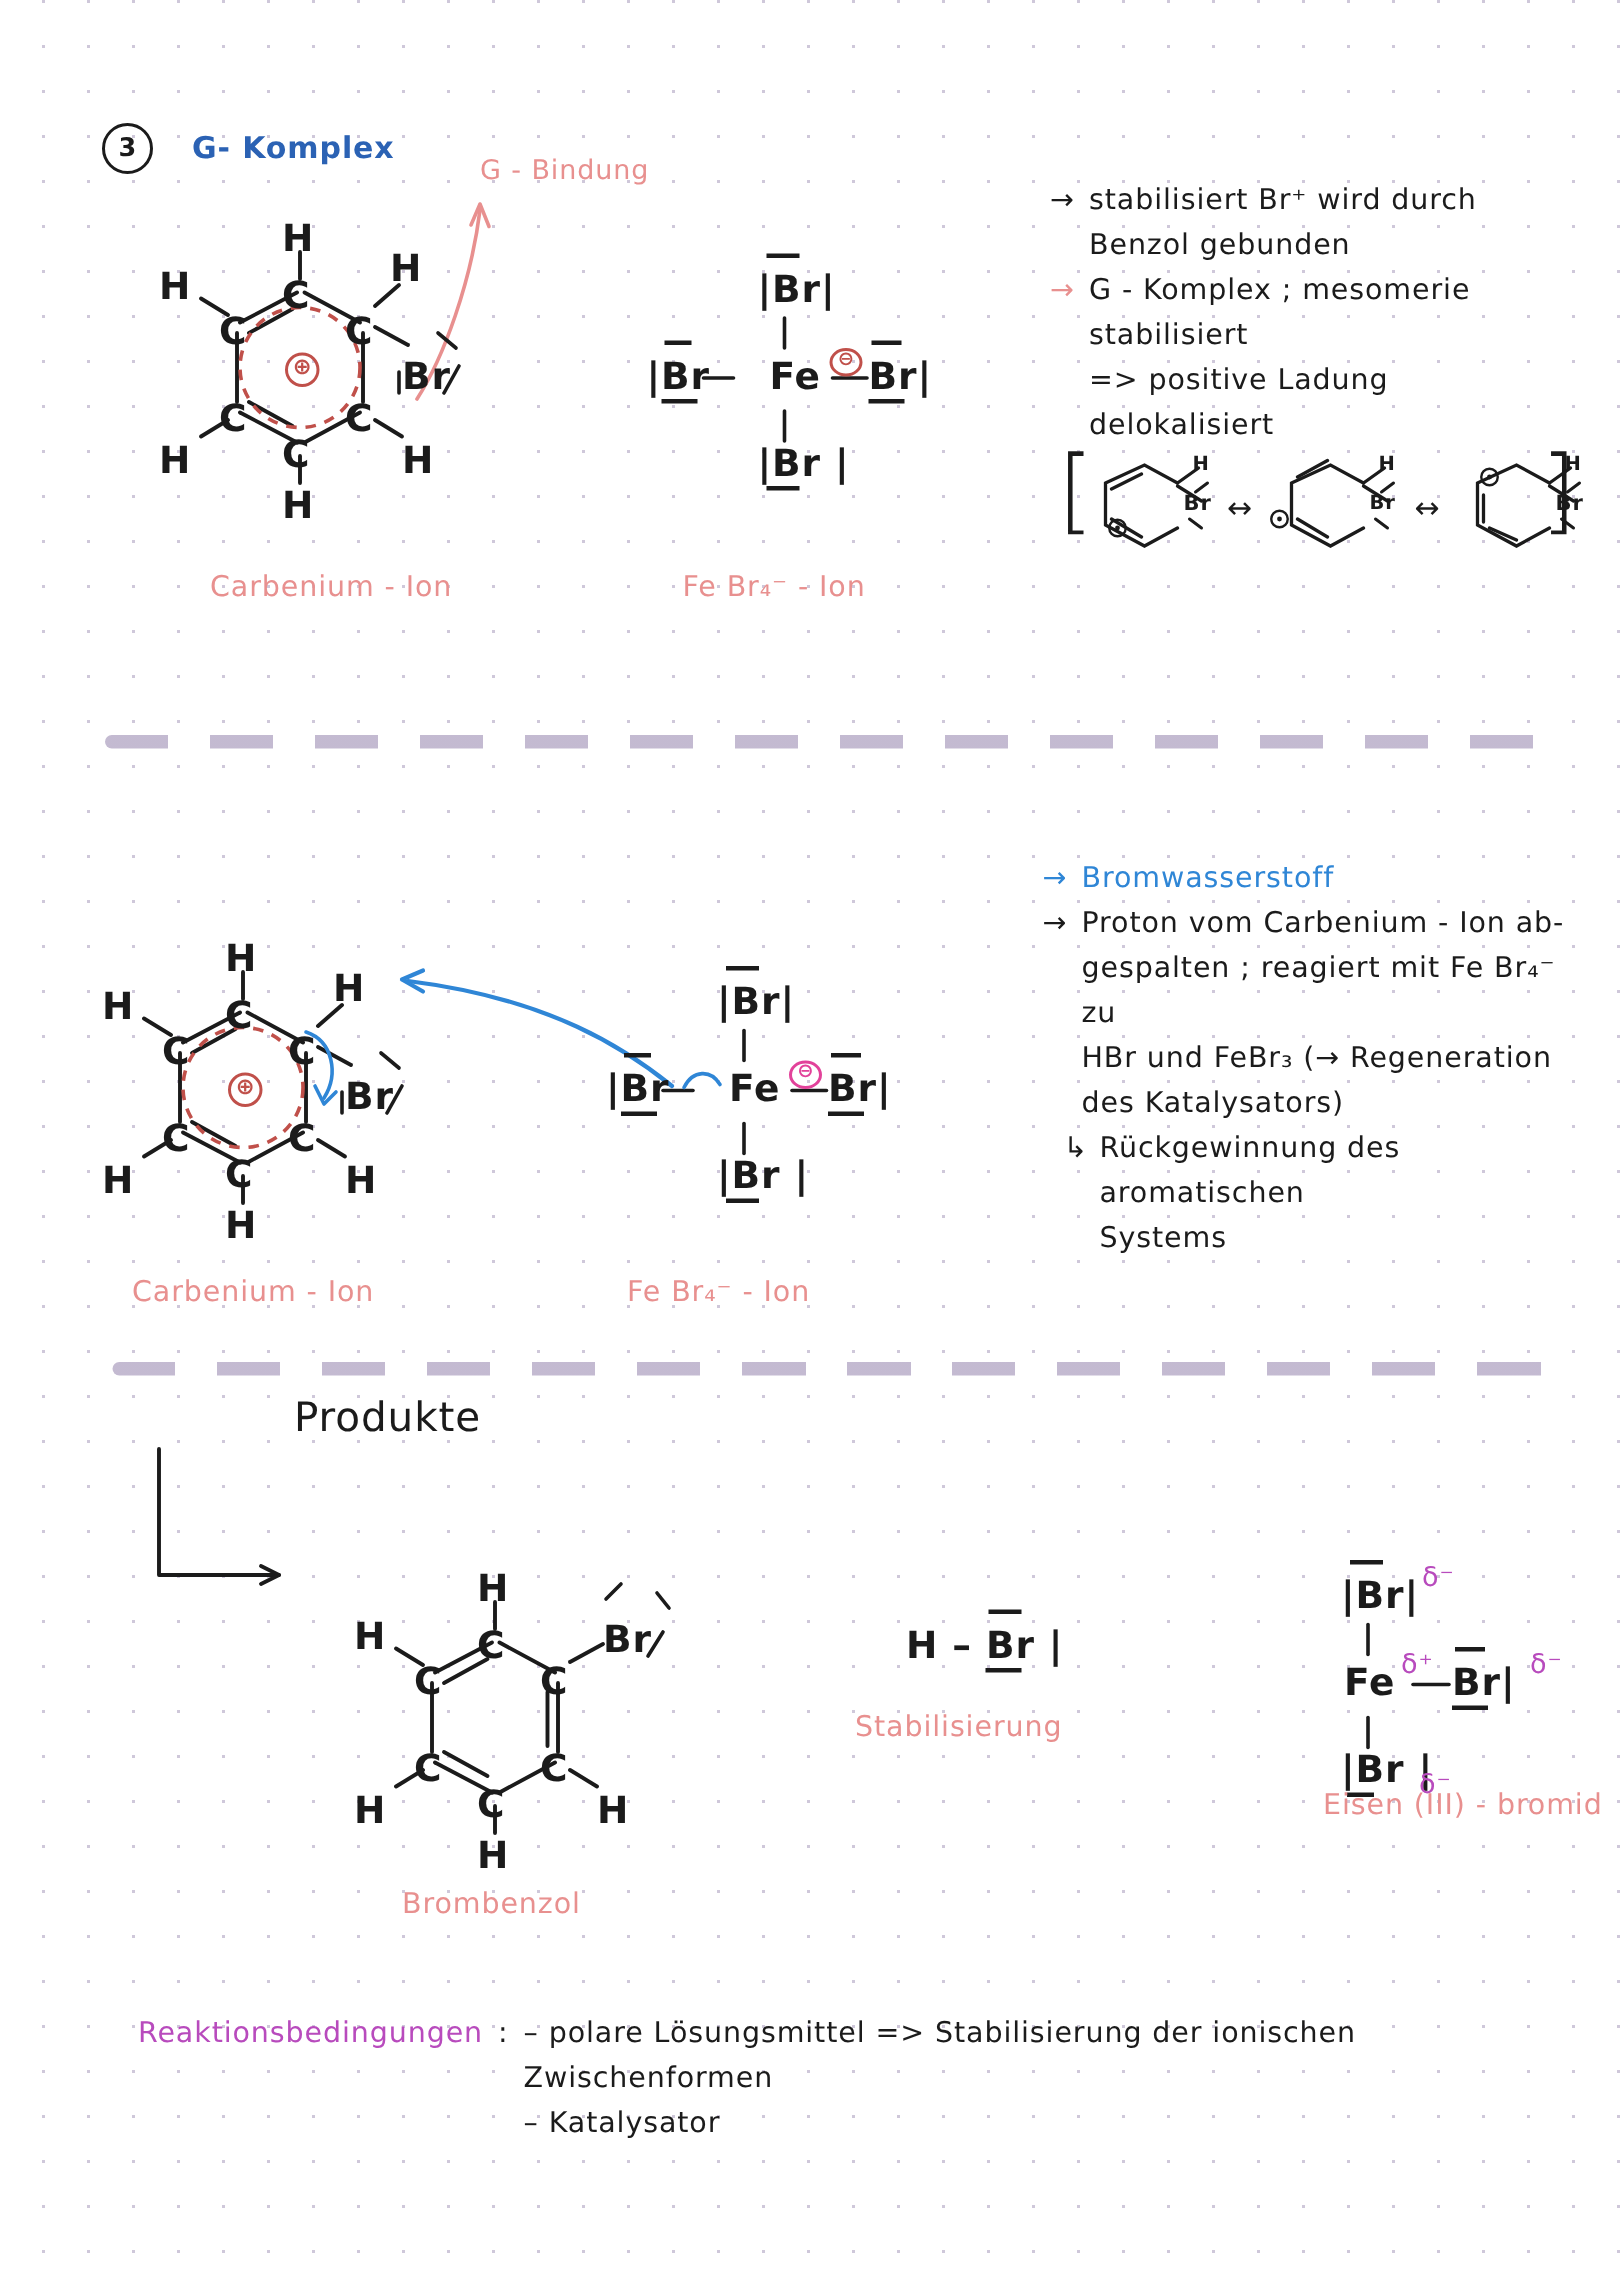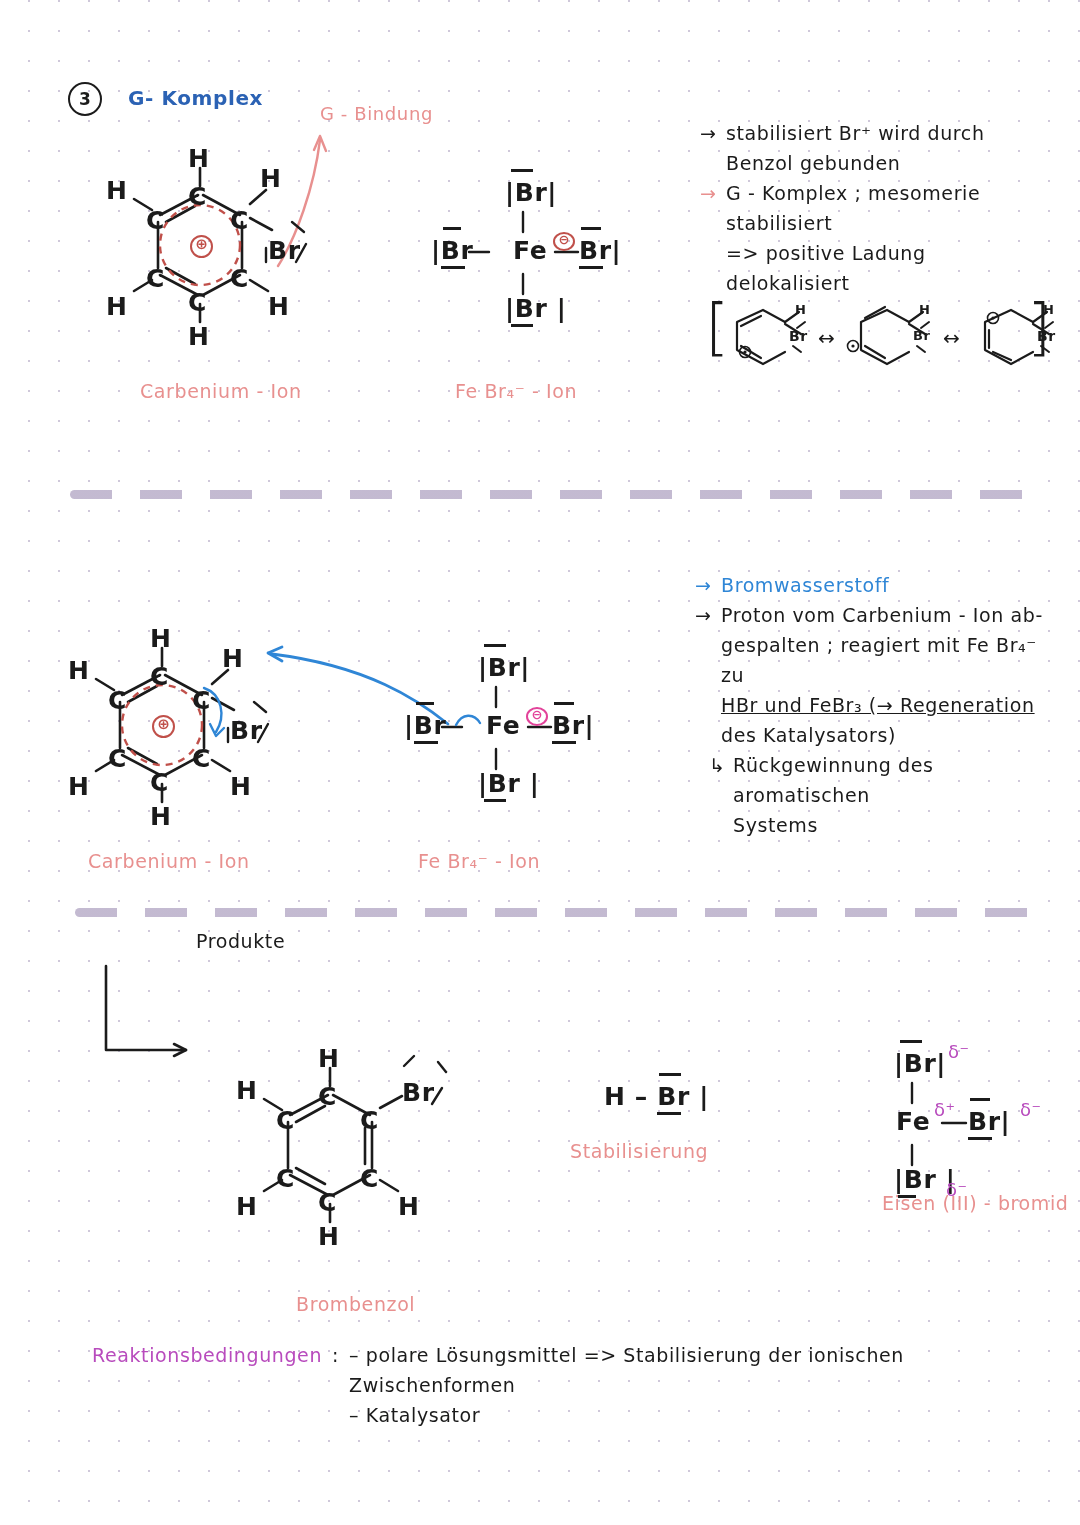--- a/index.html
+++ b/index.html
@@ -350,41 +350,41 @@
     <span class="c-lblue">Bromwasserstoff</span>
   </div>
   <div class="hand t-note" style="display:flex;">
     <span style="width:26px;flex:none;">→</span>
     <span>Proton  vom  Carbenium - Ion   ab-</span>
   </div>
   <div class="hand t-note" style="display:flex;">
     <span style="width:26px;flex:none;"></span>
     <span>gespalten ; reagiert  mit  Fe Br₄⁻   zu</span>
   </div>
-  <div class="hand t-note" style="display:flex;text-decoration:underline;">
+  <div class="hand t-note" style="display:flex;">
     <span style="width:26px;flex:none;"></span>
     <span>HBr  und  FeBr₃ (→ Regeneration</span>
   </div>
   <div class="hand t-note" style="display:flex;">
     <span style="width:26px;flex:none;"></span>
     <span>des   Katalysators)</span>
   </div>
   <div class="hand t-note" style="display:flex;padding-left:14px;">
     <span style="width:24px;flex:none;">↳</span>
     <span>Rückgewinnung  des   aromatischen</span>
   </div>
   <div class="hand t-note" style="display:flex;padding-left:14px;">
     <span style="width:24px;flex:none;"></span>
     <span>Systems</span>
   </div>
 </div>
 
 <div class="abs divider" style="left:75px;top:908px;width:970px;"></div>
 
-<div class="abs hand t-label" style="left:196px;top:930px;font-size:19px;">Produkte</div>
+<div class="abs hand t-label" style="left:196px;top:930px;font-size:27px;">Produkte</div>
 <svg class="abs" style="left:100px;top:962px;" width="110" height="100">
   <path d="M6 4 L6 88 L86 88" stroke="#1b1b1b" stroke-width="2.6" fill="none" stroke-linecap="round" stroke-linejoin="round"></path>
   <path d="M86 88 L74 82 M86 88 L74 94" stroke="#1b1b1b" stroke-width="2.6" fill="none" stroke-linecap="round"></path>
 </svg>
 
 <div class="abs" style="left:230px;top:1040px;width:230px;height:230px;">
   <svg width="230" height="230">
     <g stroke="#1b1b1b" stroke-width="2.6" fill="none" stroke-linecap="round">
       <line x1="60" y1="75" x2="98" y2="55"></line>
       <line x1="103" y1="55" x2="140" y2="75"></line>
@@ -420,21 +420,21 @@
 
   <div class="abs hand t-atom" style="left:172px;top:38px;">Br</div>
   <svg class="abs" style="left:162px;top:20px;" width="70" height="70">
     <g stroke="#1b1b1b" stroke-width="2.4" stroke-linecap="round">
       <line x1="12" y1="6" x2="22" y2="-4"></line>
       <line x1="46" y1="2" x2="54" y2="12"></line>
       <line x1="50" y1="28" x2="40" y2="44"></line>
     </g>
   </svg>
 </div>
-<div class="abs hand t-label c-salmon" style="left:268px;top:1293px;margin-left:28px;">Brombenzol</div>
+<div class="abs hand t-label c-salmon" style="left:268px;top:1258px;">Brombenzol</div>
 
 <div class="abs" style="left:604px;top:1082px;">
   <div class="hand t-atom" style="position:relative;display:inline-block;">
     <span>H</span>
     <span>–</span>
     <span style="position:relative;">
       <span class="abs" style="left:2px;top:-9px;width:22px;height:2.6px;background:#1b1b1b;"></span>
       <span class="abs" style="left:0px;top:30px;width:24px;height:2.6px;background:#1b1b1b;"></span>
       <span>Br</span>
     </span>

